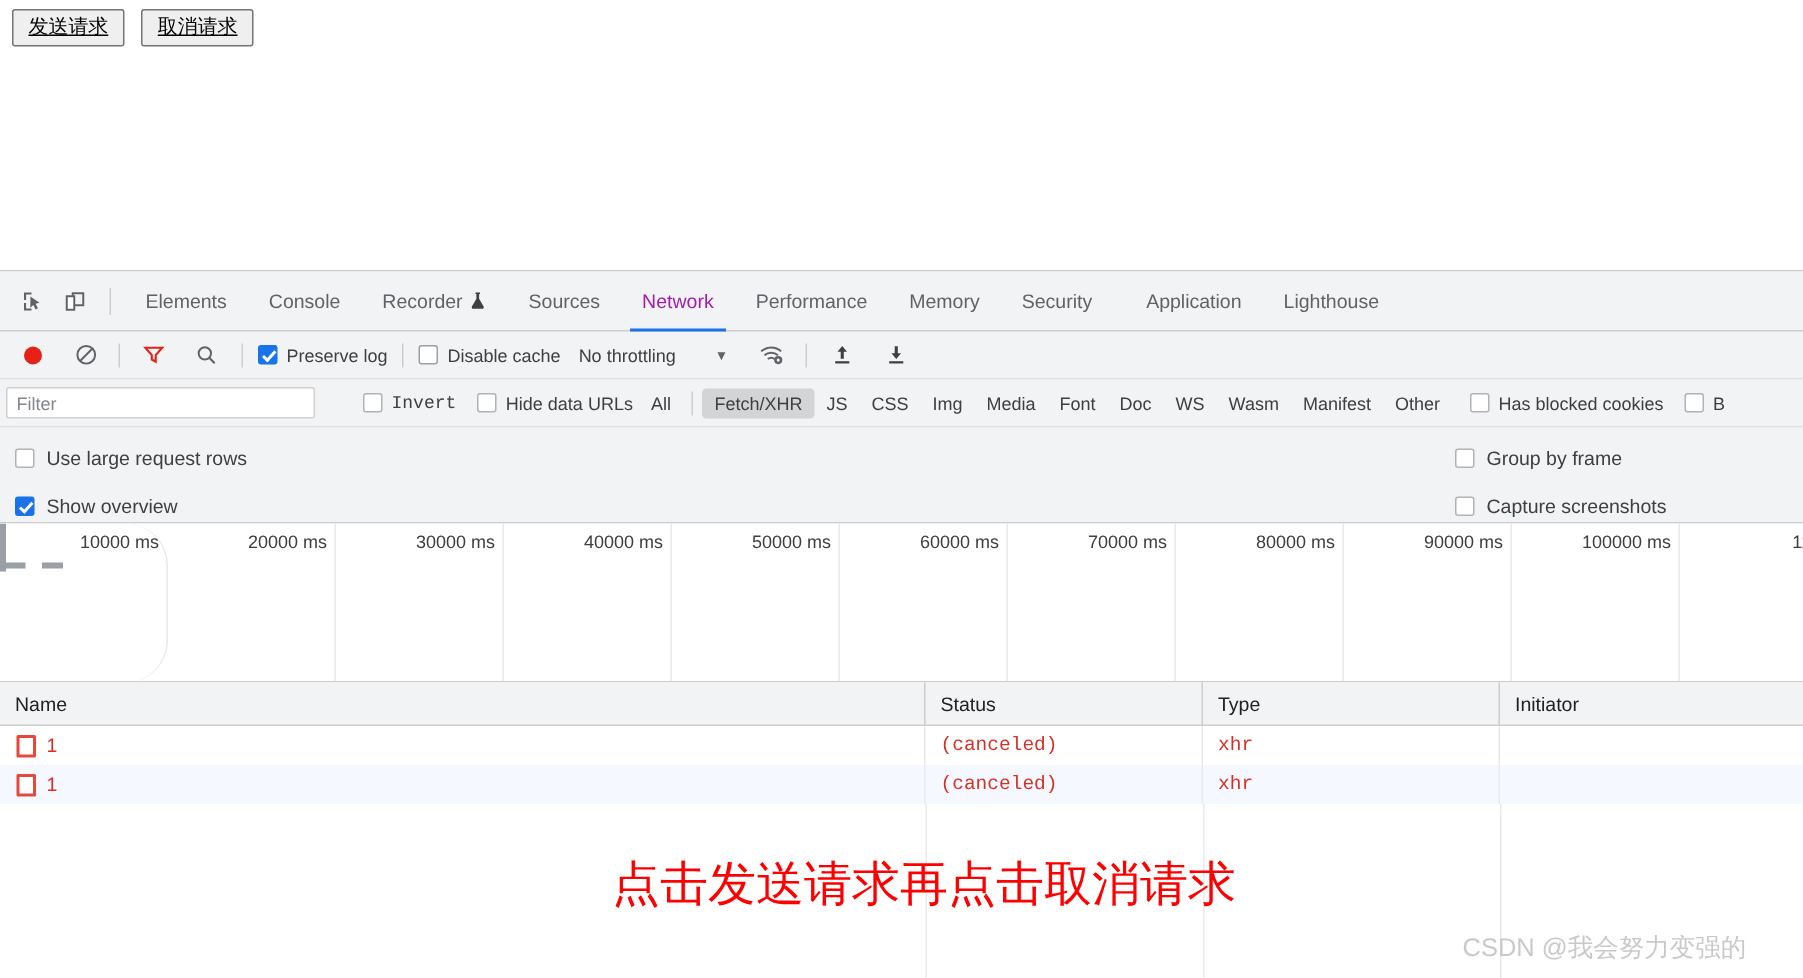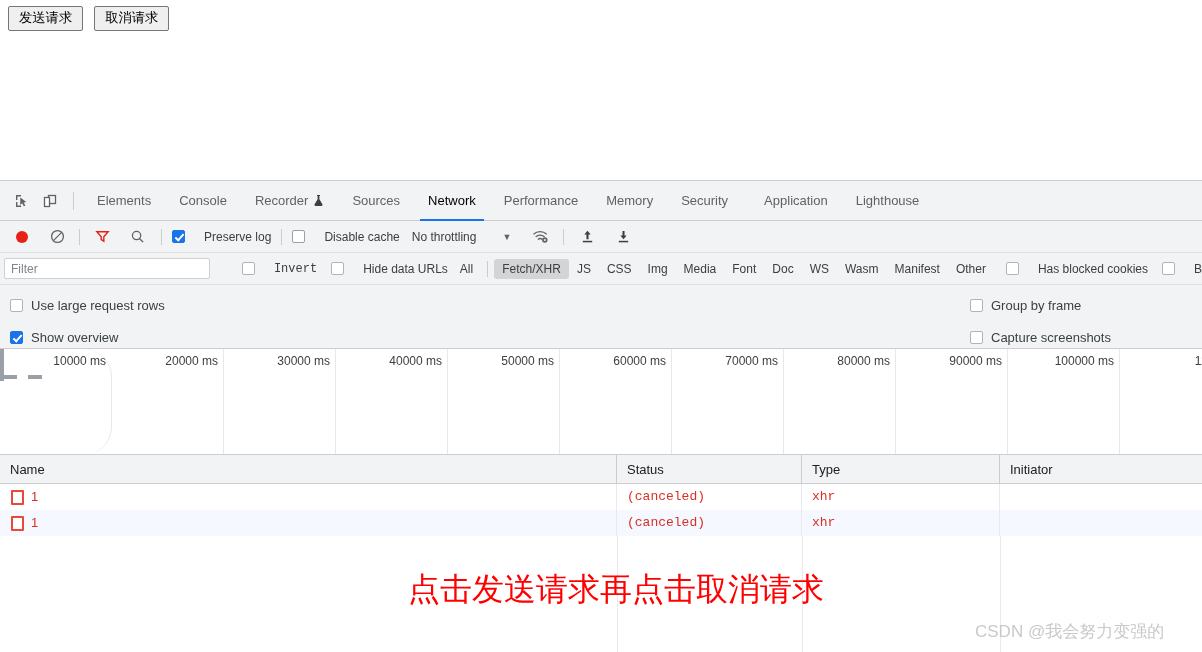--- a/index.html
+++ b/index.html
@@ -8,21 +8,21 @@
     width: 1202px; height: 652px;
     overflow: hidden;
     background: #ffffff;
     font-family: "Liberation Sans", "DejaVu Sans", sans-serif;
     -webkit-font-smoothing: antialiased;
   }
   .page { position: relative; width: 1202px; height: 652px; background:#fff; }
 
   
   .page-content { position:absolute; left:0; top:0; width:1202px; height:180px; background:#fff; }
-  .btn-row { position:absolute; left:8px; top:6px; display:flex; gap:11px; }
+  .btn-row { position:absolute; left:8px; top:6px; display:flex; gap:11px;text-decoration:underline; }
   .html-button {
     font-family:"Liberation Sans","DejaVu Sans",sans-serif;
     font-size:13.3px; color:#000;
     background:#efefef;
     border:1px solid #767676;
     border-radius:2px;
     padding:3px 10px 4px 10px;
     line-height:16px;
     cursor:default;
   }
@@ -50,37 +50,37 @@
   .tab-sep { width:1px; height:18px; background:#cdcdcd; margin:0 9px; }
   .tabs { display:flex; align-items:center; height:40px; }
   .tab {
     position:relative;
     height:40px; display:flex; align-items:center; gap:5px;
     padding:0 14px;
     font-size:13px; color:#5f6368;
     white-space:nowrap;
     cursor:default;
   }
-  .tab.active { color:#000000; }
+  .tab.active { color:#a21caf; }
   .tab.active::after {
     content:""; position:absolute; left:6px; right:6px; bottom:0; height:2px; background:#1a73e8;
   }
   .tab .flask { display:inline-block; }
 
   
   .toolbar {
     height:32px; display:flex; align-items:center;
     border-bottom:1px solid #e0e0e0;
     background:#f1f3f4;
     padding-left:8px;
   }
   .tb-sep { width:1px; height:16px; background:#cdcdcd; margin:0 8px; }
   .record-dot { width:12px; height:12px; border-radius:50%; background:#e62117; }
   .chk-label {
-    display:flex; align-items:center; gap:19px;
+    display:flex; align-items:center; gap:6px;
     font-size:12px; color:#3c4043; white-space:nowrap;
     cursor:default;
   }
   .cb {
     width:13px; height:13px; border:1px solid #9aa0a6; border-radius:2px;
     background:#fff; display:inline-block; position:relative; flex:none;
   }
   .cb.checked { background:#1a73e8; border-color:#1a73e8; }
   .cb.checked::after {
     content:""; position:absolute; left:4px; top:1px; width:3px; height:7px;

